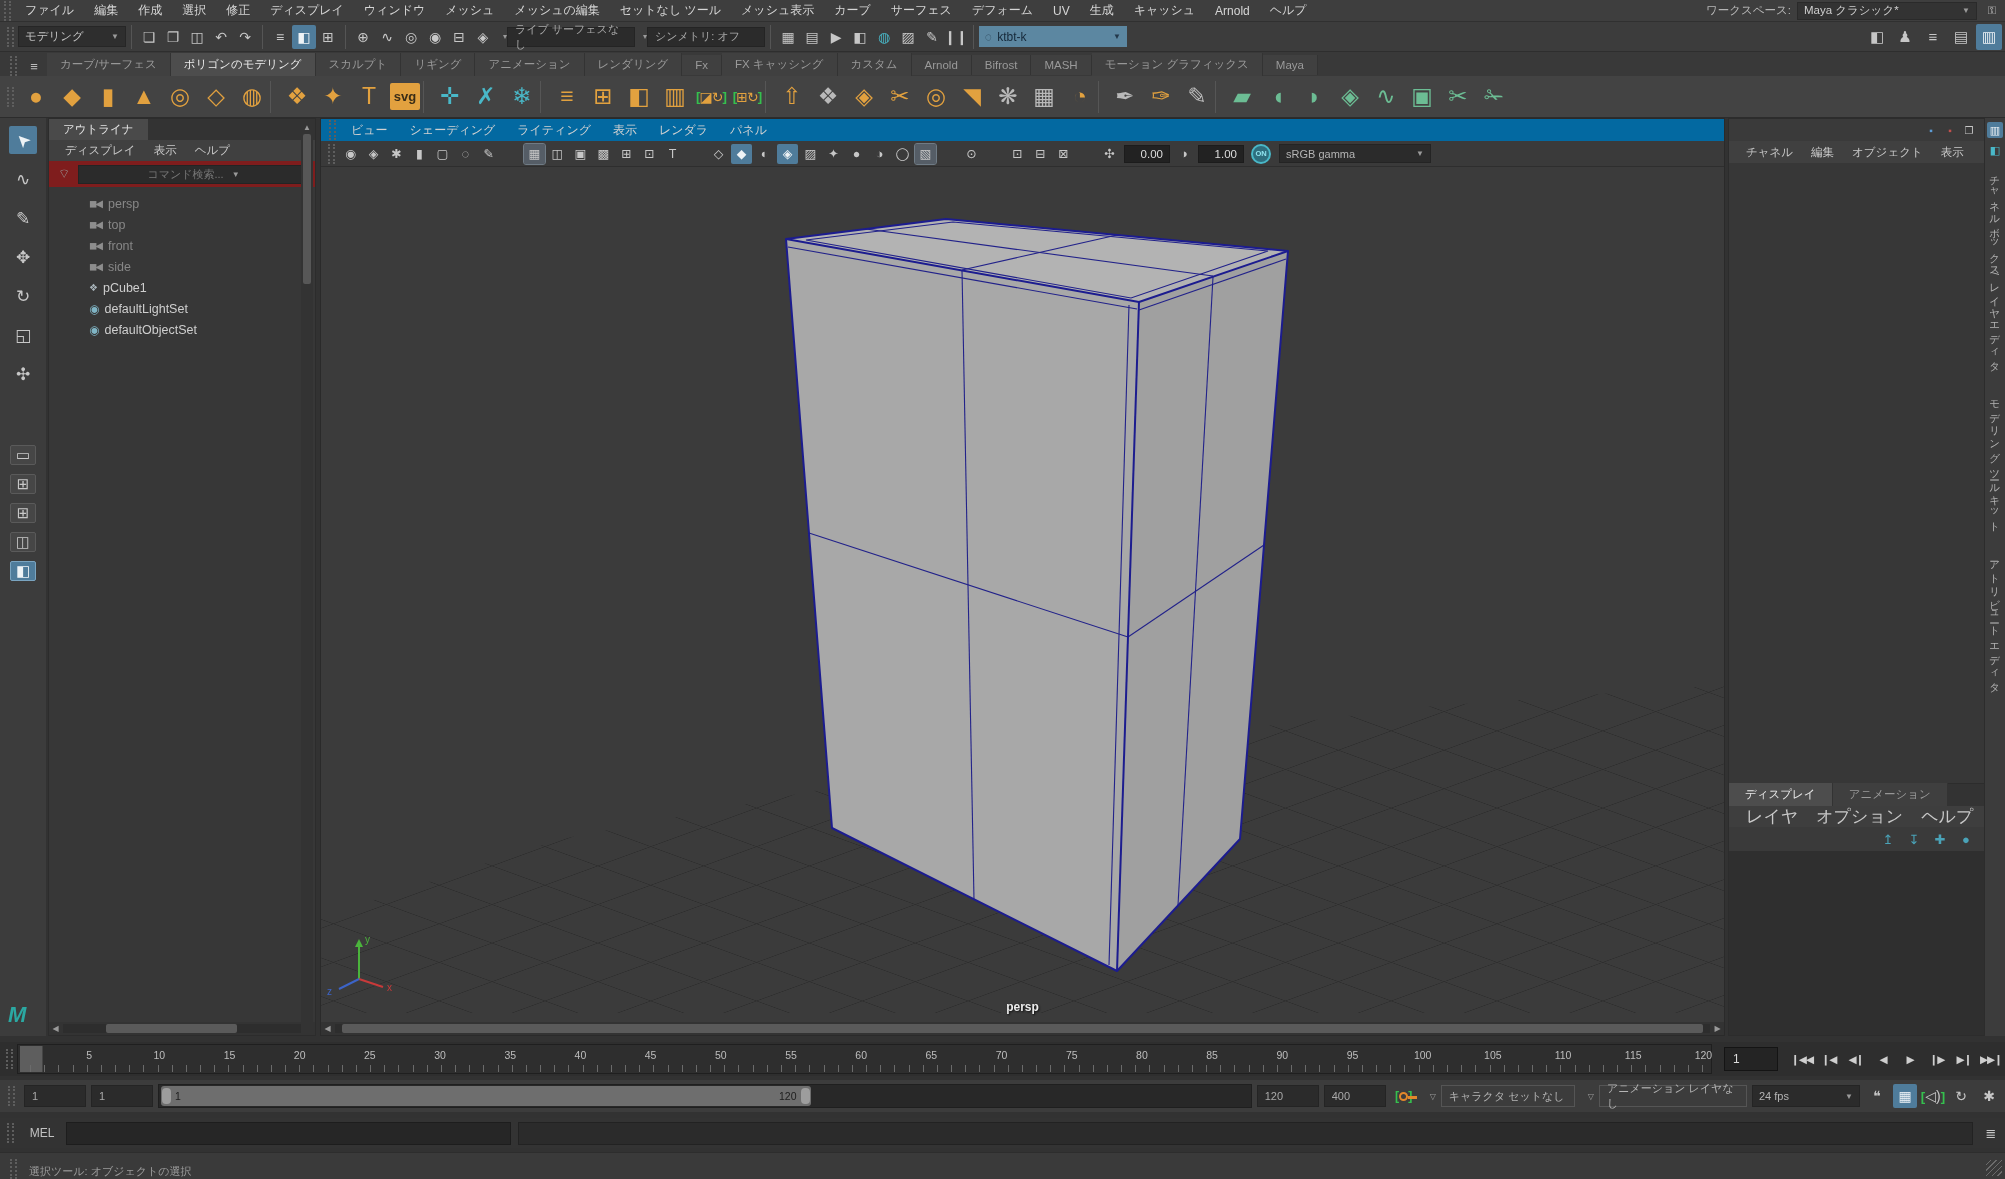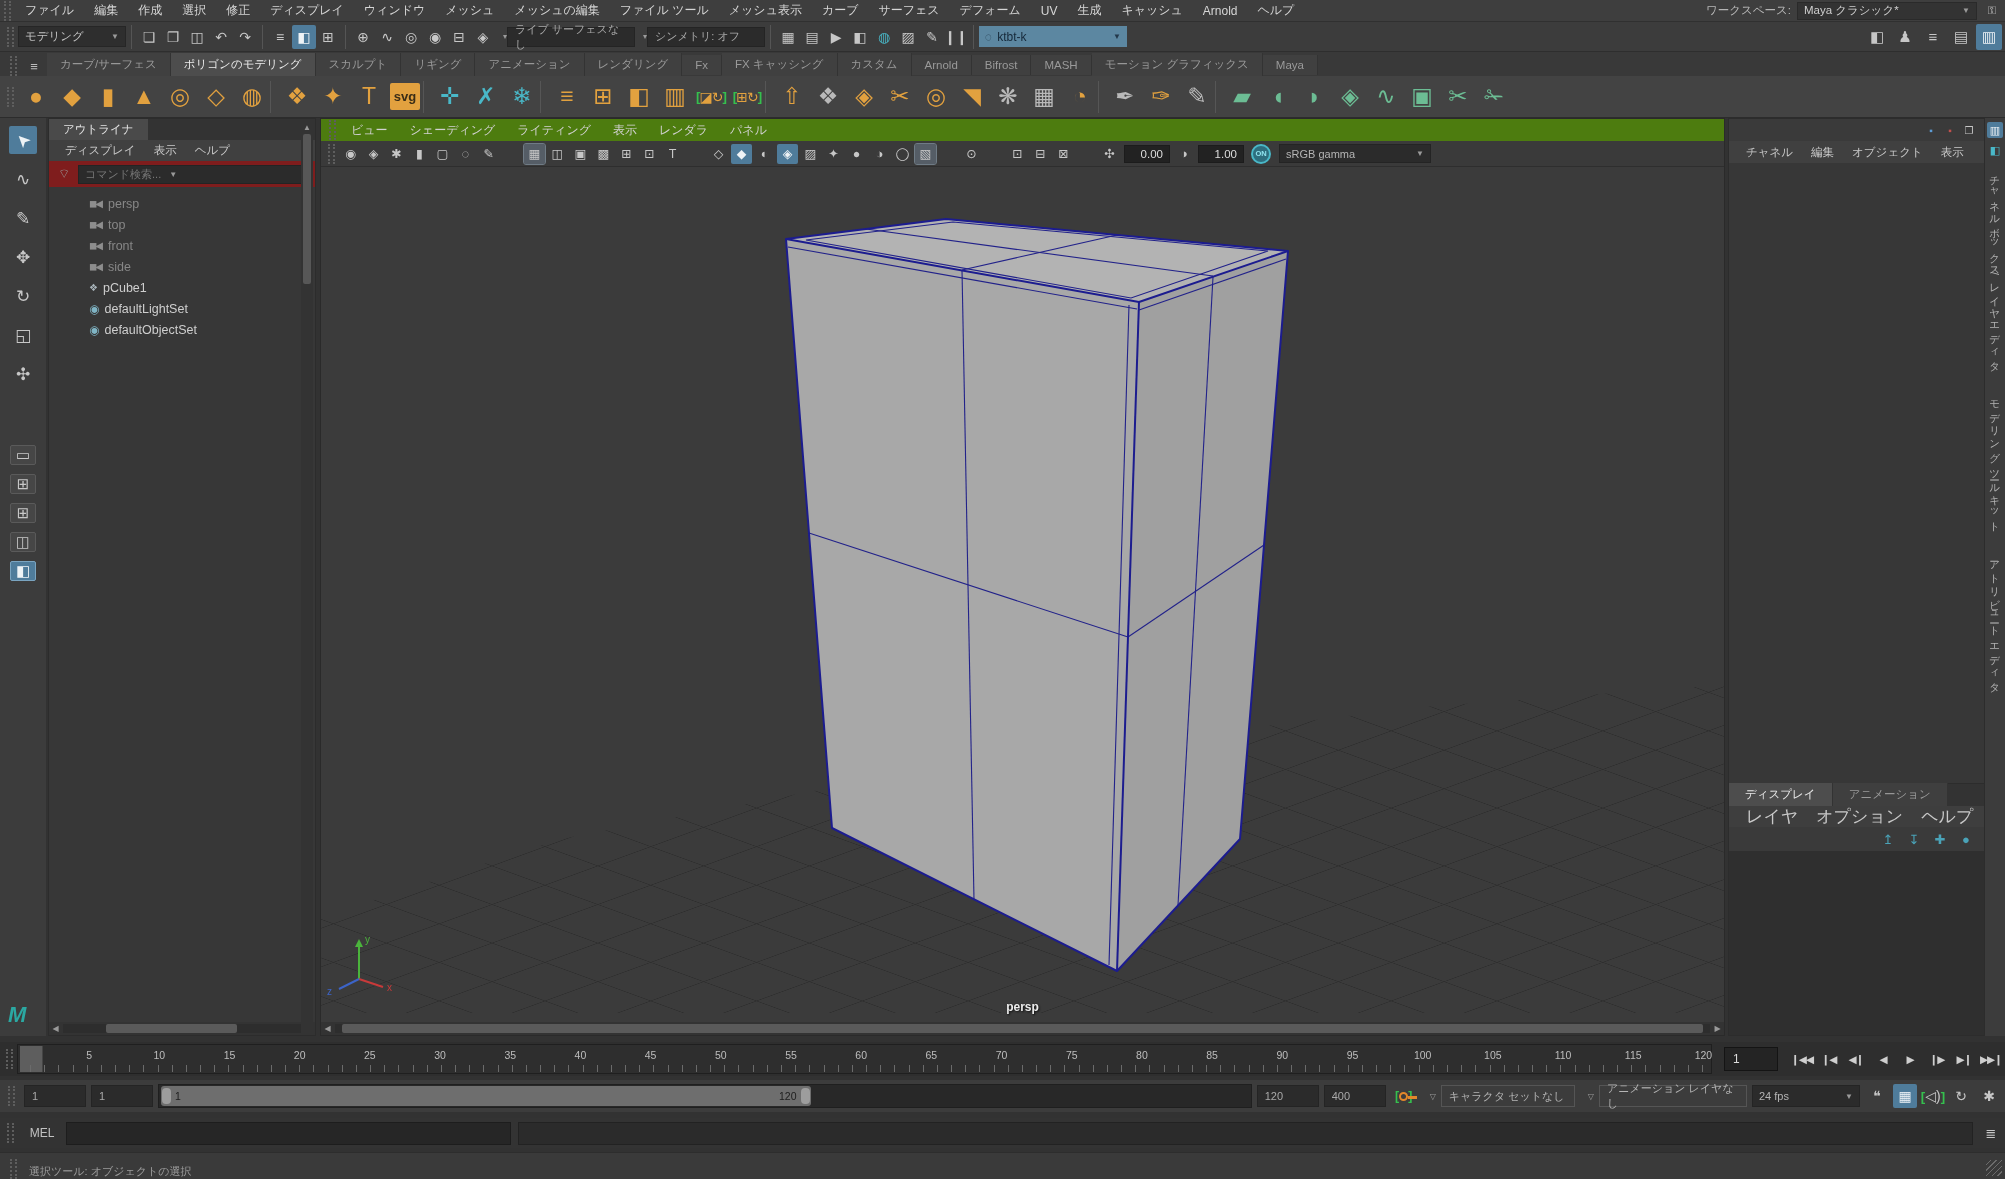--- a/index.html
+++ b/index.html
@@ -60,37 +60,37 @@
 #layouts .ic{width:26px;height:20px;font-size:15px;border:1px solid #5a5a5a;background:#464646}
 #layouts .ic.active{background:#4f7c9b;border-color:#7aa4c0}
 #maya-logo{position:absolute;bottom:8px;left:8px;font-weight:bold;font-size:22px;color:#2ba8a2;font-style:italic}
 #outliner{top:118px;left:48px;width:268px;height:918px;background:#7f1d1d;border:1px solid #2c2c2c;display:flex;flex-direction:column}
 #outliner-tabrow{height:21px;background:#333;display:flex;align-items:flex-end}
 #outliner-tab{background:#4a4a4a;color:#e4e4e4;font-size:11.5px;padding:3px 14px}
 #outliner-menus{height:21px;display:flex;gap:2px;align-items:center;padding-left:8px;background:#404040}
 #outliner-menus span{padding:0 8px;font-size:11.5px;color:#c9c9c9}
 #outliner-search{height:26px;display:flex;align-items:center;gap:5px;padding:0 6px}
 #outliner-search .frame-ic{width:18px;height:18px;font-size:13px;color:#9a9a9a}
-#outliner-search .sfield{flex:1;height:19px;background:#2b2b2b;border:1px solid #242424;color:#777;font-size:11px;display:flex;align-items:center;justify-content:flex-start;padding:0 6px}
+#outliner-search .sfield{flex:1;height:19px;background:#2b2b2b;border:1px solid #242424;color:#777;font-size:11px;display:flex;align-items:center;justify-content:center;padding:0 6px}
 #outliner-list{flex:1;background:#373737;position:relative;padding-top:6px}
 .o-row{height:21px;display:flex;align-items:center;gap:7px;padding-left:40px;font-size:12.5px;color:#cfcfcf}
 .o-row .oic{font-size:10px;color:#a8b4ba;letter-spacing:-2px}
 .o-row.dim{color:#878787}
 .o-row.dim .oic{color:#8d8d8d}
 .o-row.set .oic{color:#7fb4c4;font-size:12px}
 #o-vscroll{position:absolute;top:2px;right:2px;width:12px;bottom:2px;background:#333}
 #o-vscroll .up{height:12px;font-size:8px;color:#999;display:flex;align-items:center;justify-content:center}
 #o-vscroll .thumb{margin:1px 2px;height:150px;background:#575757;border-radius:2px}
 .hscroll{height:13px;background:#333;display:flex;align-items:center;flex:none}
 .hscroll .ar{width:13px;font-size:8px;color:#999;text-align:center}
 .hscroll .track{flex:1;height:9px;background:#2d2d2d;position:relative;margin:0 1px}
 .hscroll .thumb{position:absolute;top:0;height:9px;background:#5a5a5a;border-radius:2px}
 
 #viewport{top:118px;left:320px;width:1405px;height:918px;background:#383838;border:1px solid #2a2a2a;display:flex;flex-direction:column}
-#vp-menus{height:22px;background:#4d7c0f;display:flex;align-items:center;padding-left:4px}
+#vp-menus{height:22px;background:#0369a1;display:flex;align-items:center;padding-left:4px}
 #vp-menus .mitem{padding:0 11px;font-size:12px;color:#d2d2d2;flex:none}
 #vp-toolbar{height:26px;background:#3a3a3a;display:flex;align-items:center;padding:0 3px;border-bottom:1px solid #2e2e2e}
 #vp-toolbar .ic{width:21px;height:20px;font-size:12.5px;margin:0 1px}
 #vp-toolbar .num{width:46px;height:18px;background:#222;border:1px solid #1c1c1c;color:#ddd;font-size:11.5px;display:flex;align-items:center;justify-content:flex-end;padding:0 6px;margin:0 3px}
 #on-badge{width:20px;height:20px;border-radius:50%;background:#2e6e7e;color:#8fe3ef;font-size:7.5px;font-weight:bold;display:flex;align-items:center;justify-content:center;border:2px solid #49b8c8;margin:0 4px}
 #view-transform{width:152px;height:19px;margin-left:4px}
 #vp-canvas{flex:1;position:relative;background:#3b3b3b}
 #vp-canvas svg{position:absolute;inset:0}
 #persp-label{position:absolute;bottom:8px;left:50%;transform:translateX(-50%);font-size:12px;font-weight:bold;color:#ececec;text-shadow:1px 1px 2px #111}
 
@@ -158,21 +158,21 @@
 
   <span class="mitem">ファイル</span>
       <span class="mitem">編集</span>
       <span class="mitem">作成</span>
       <span class="mitem">選択</span>
       <span class="mitem">修正</span>
       <span class="mitem">ディスプレイ</span>
       <span class="mitem">ウィンドウ</span>
       <span class="mitem">メッシュ</span>
       <span class="mitem">メッシュの編集</span>
-      <span class="mitem">ファイル ツール</span>
+      <span class="mitem">セットなし ツール</span>
       <span class="mitem">メッシュ表示</span>
       <span class="mitem">カーブ</span>
       <span class="mitem">サーフェス</span>
       <span class="mitem">デフォーム</span>
       <span class="mitem">UV</span>
       <span class="mitem">生成</span>
       <span class="mitem">キャッシュ</span>
       <span class="mitem">Arnold</span>
       <span class="mitem">ヘルプ</span>
     </div>

